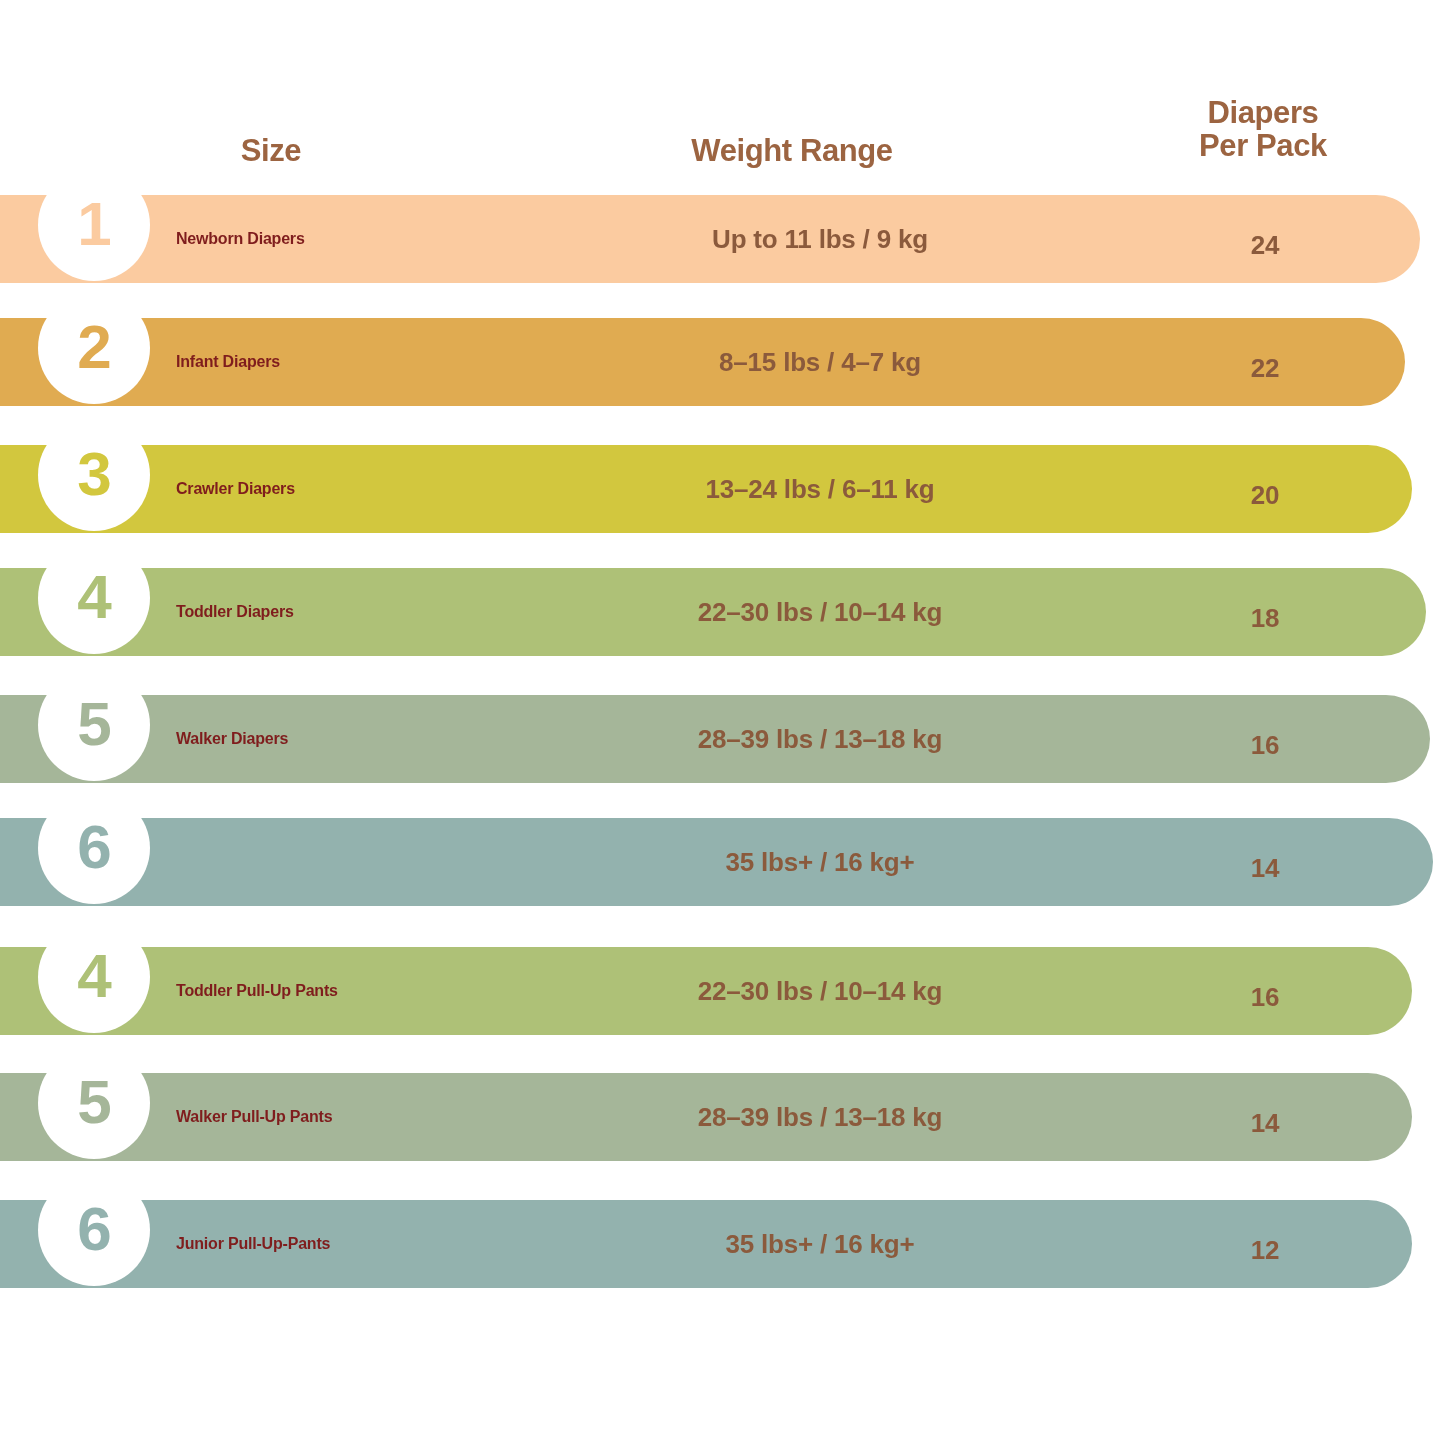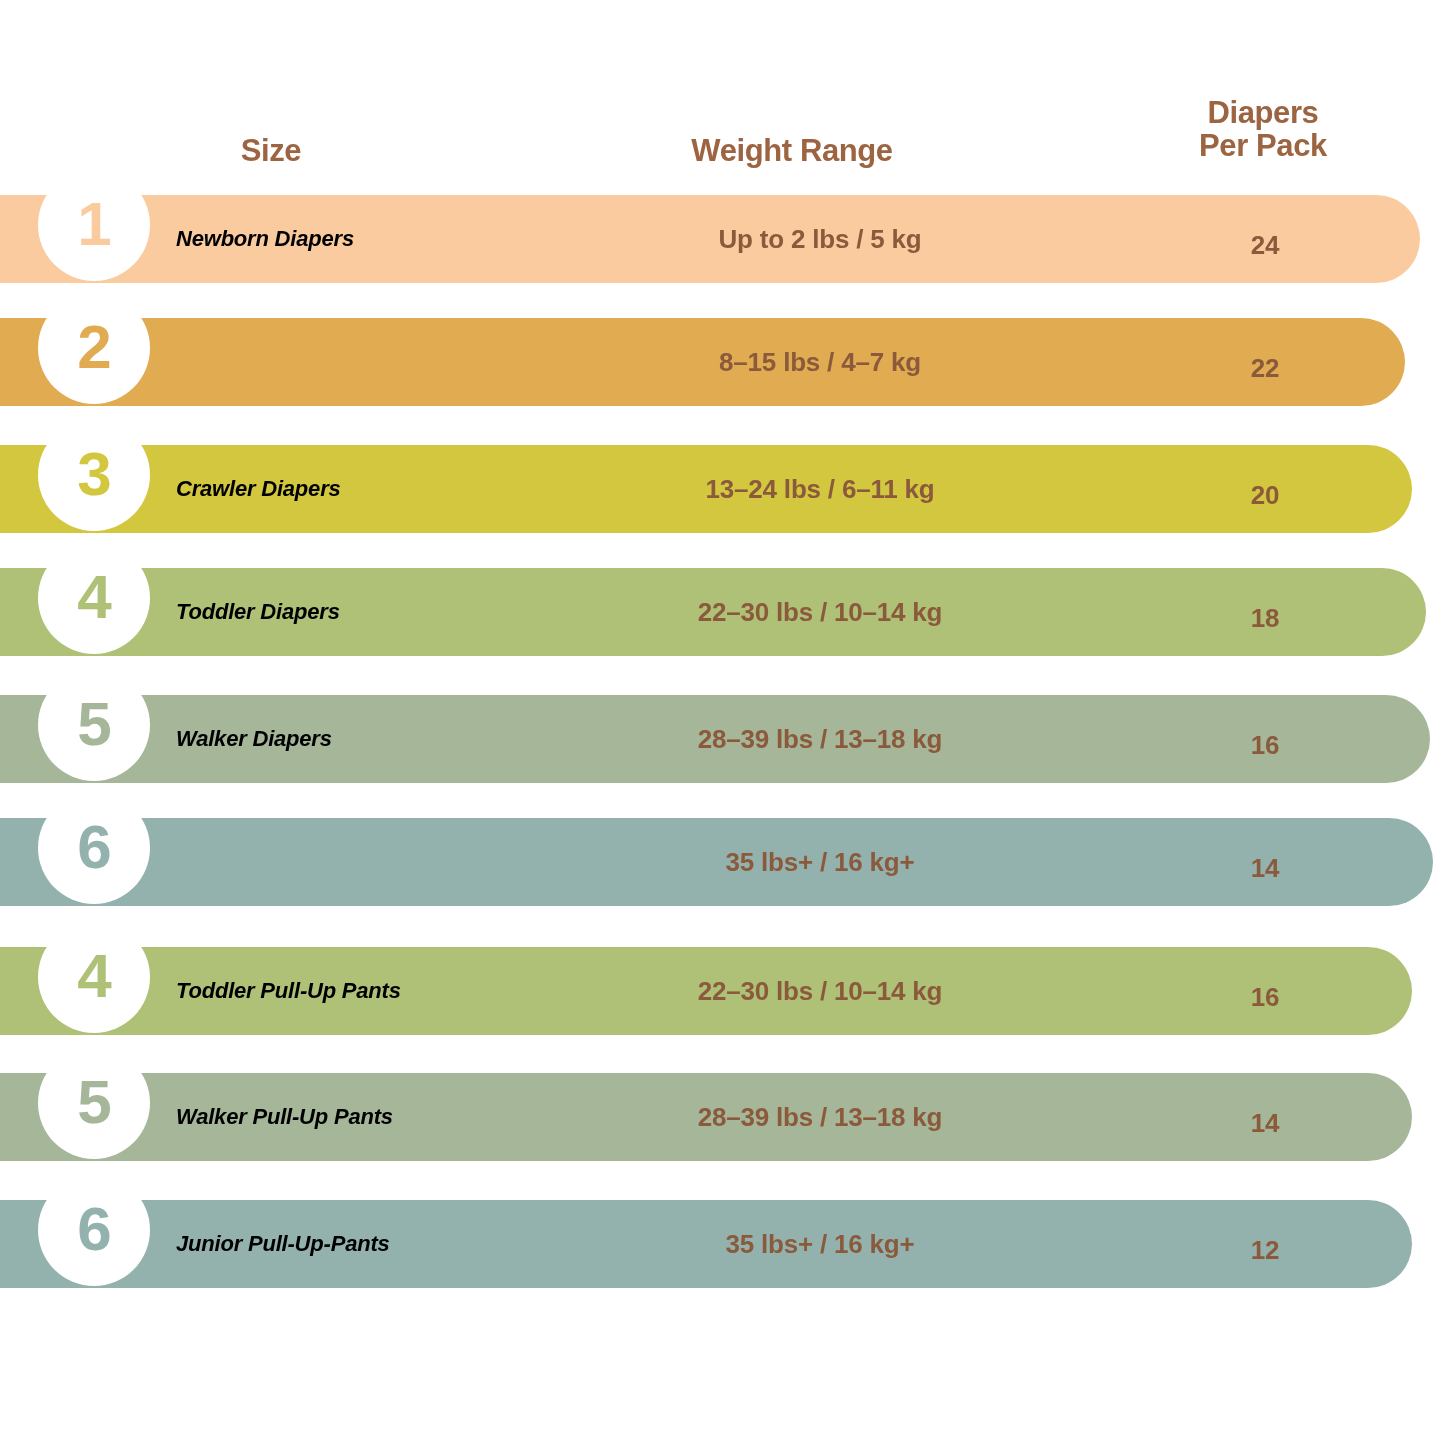--- a/index.html
+++ b/index.html
@@ -72,26 +72,25 @@
     border-radius: 0 44px 44px 0;
   }
 
   .row-label {
     position: absolute;
     left: 176px;
     top: 0;
     height: 88px;
     display: flex;
     align-items: center;
-    color: #000000;
-    font-size: 22px;
+    color: #7f1d1d;
+    font-size: 16px;
     font-weight: 700;
     letter-spacing: -0.2px;
     white-space: nowrap;
-    font-style: italic;
   }
 
   .row-weight {
     position: absolute;
     left: 640px;
     top: 0;
     width: 360px;
     height: 88px;
     display: flex;
     align-items: center;
@@ -152,27 +151,28 @@
     <div class="hdr hdr-count">Diapers
 Per Pack</div>
   </div>
 
   <div class="rows" id="rows-container">
       <div class="row" style="top: 195px; width: 1420px; background: rgb(251, 203, 160);">
         <div class="badge">
           <span class="badge-num" style="color: rgb(251, 203, 160);">1</span>
         </div>
         <div class="row-label">Newborn Diapers</div>
-        <div class="row-weight">Up to 2 lbs / 5 kg</div>
+        <div class="row-weight">Up to 11 lbs / 9 kg</div>
         <div class="row-count">24</div>
       </div>
       <div class="row" style="top: 318px; width: 1405px; background: rgb(224, 171, 81);">
         <div class="badge">
           <span class="badge-num" style="color: rgb(224, 171, 81);">2</span>
         </div>
+        <div class="row-label">Infant Diapers</div>
         <div class="row-weight">8–15 lbs / 4–7 kg</div>
         <div class="row-count">22</div>
       </div>
       <div class="row" style="top: 445px; width: 1412px; background: rgb(210, 199, 62);">
         <div class="badge">
           <span class="badge-num" style="color: rgb(210, 199, 62);">3</span>
         </div>
         <div class="row-label">Crawler Diapers</div>
         <div class="row-weight">13–24 lbs / 6–11 kg</div>
         <div class="row-count">20</div>

